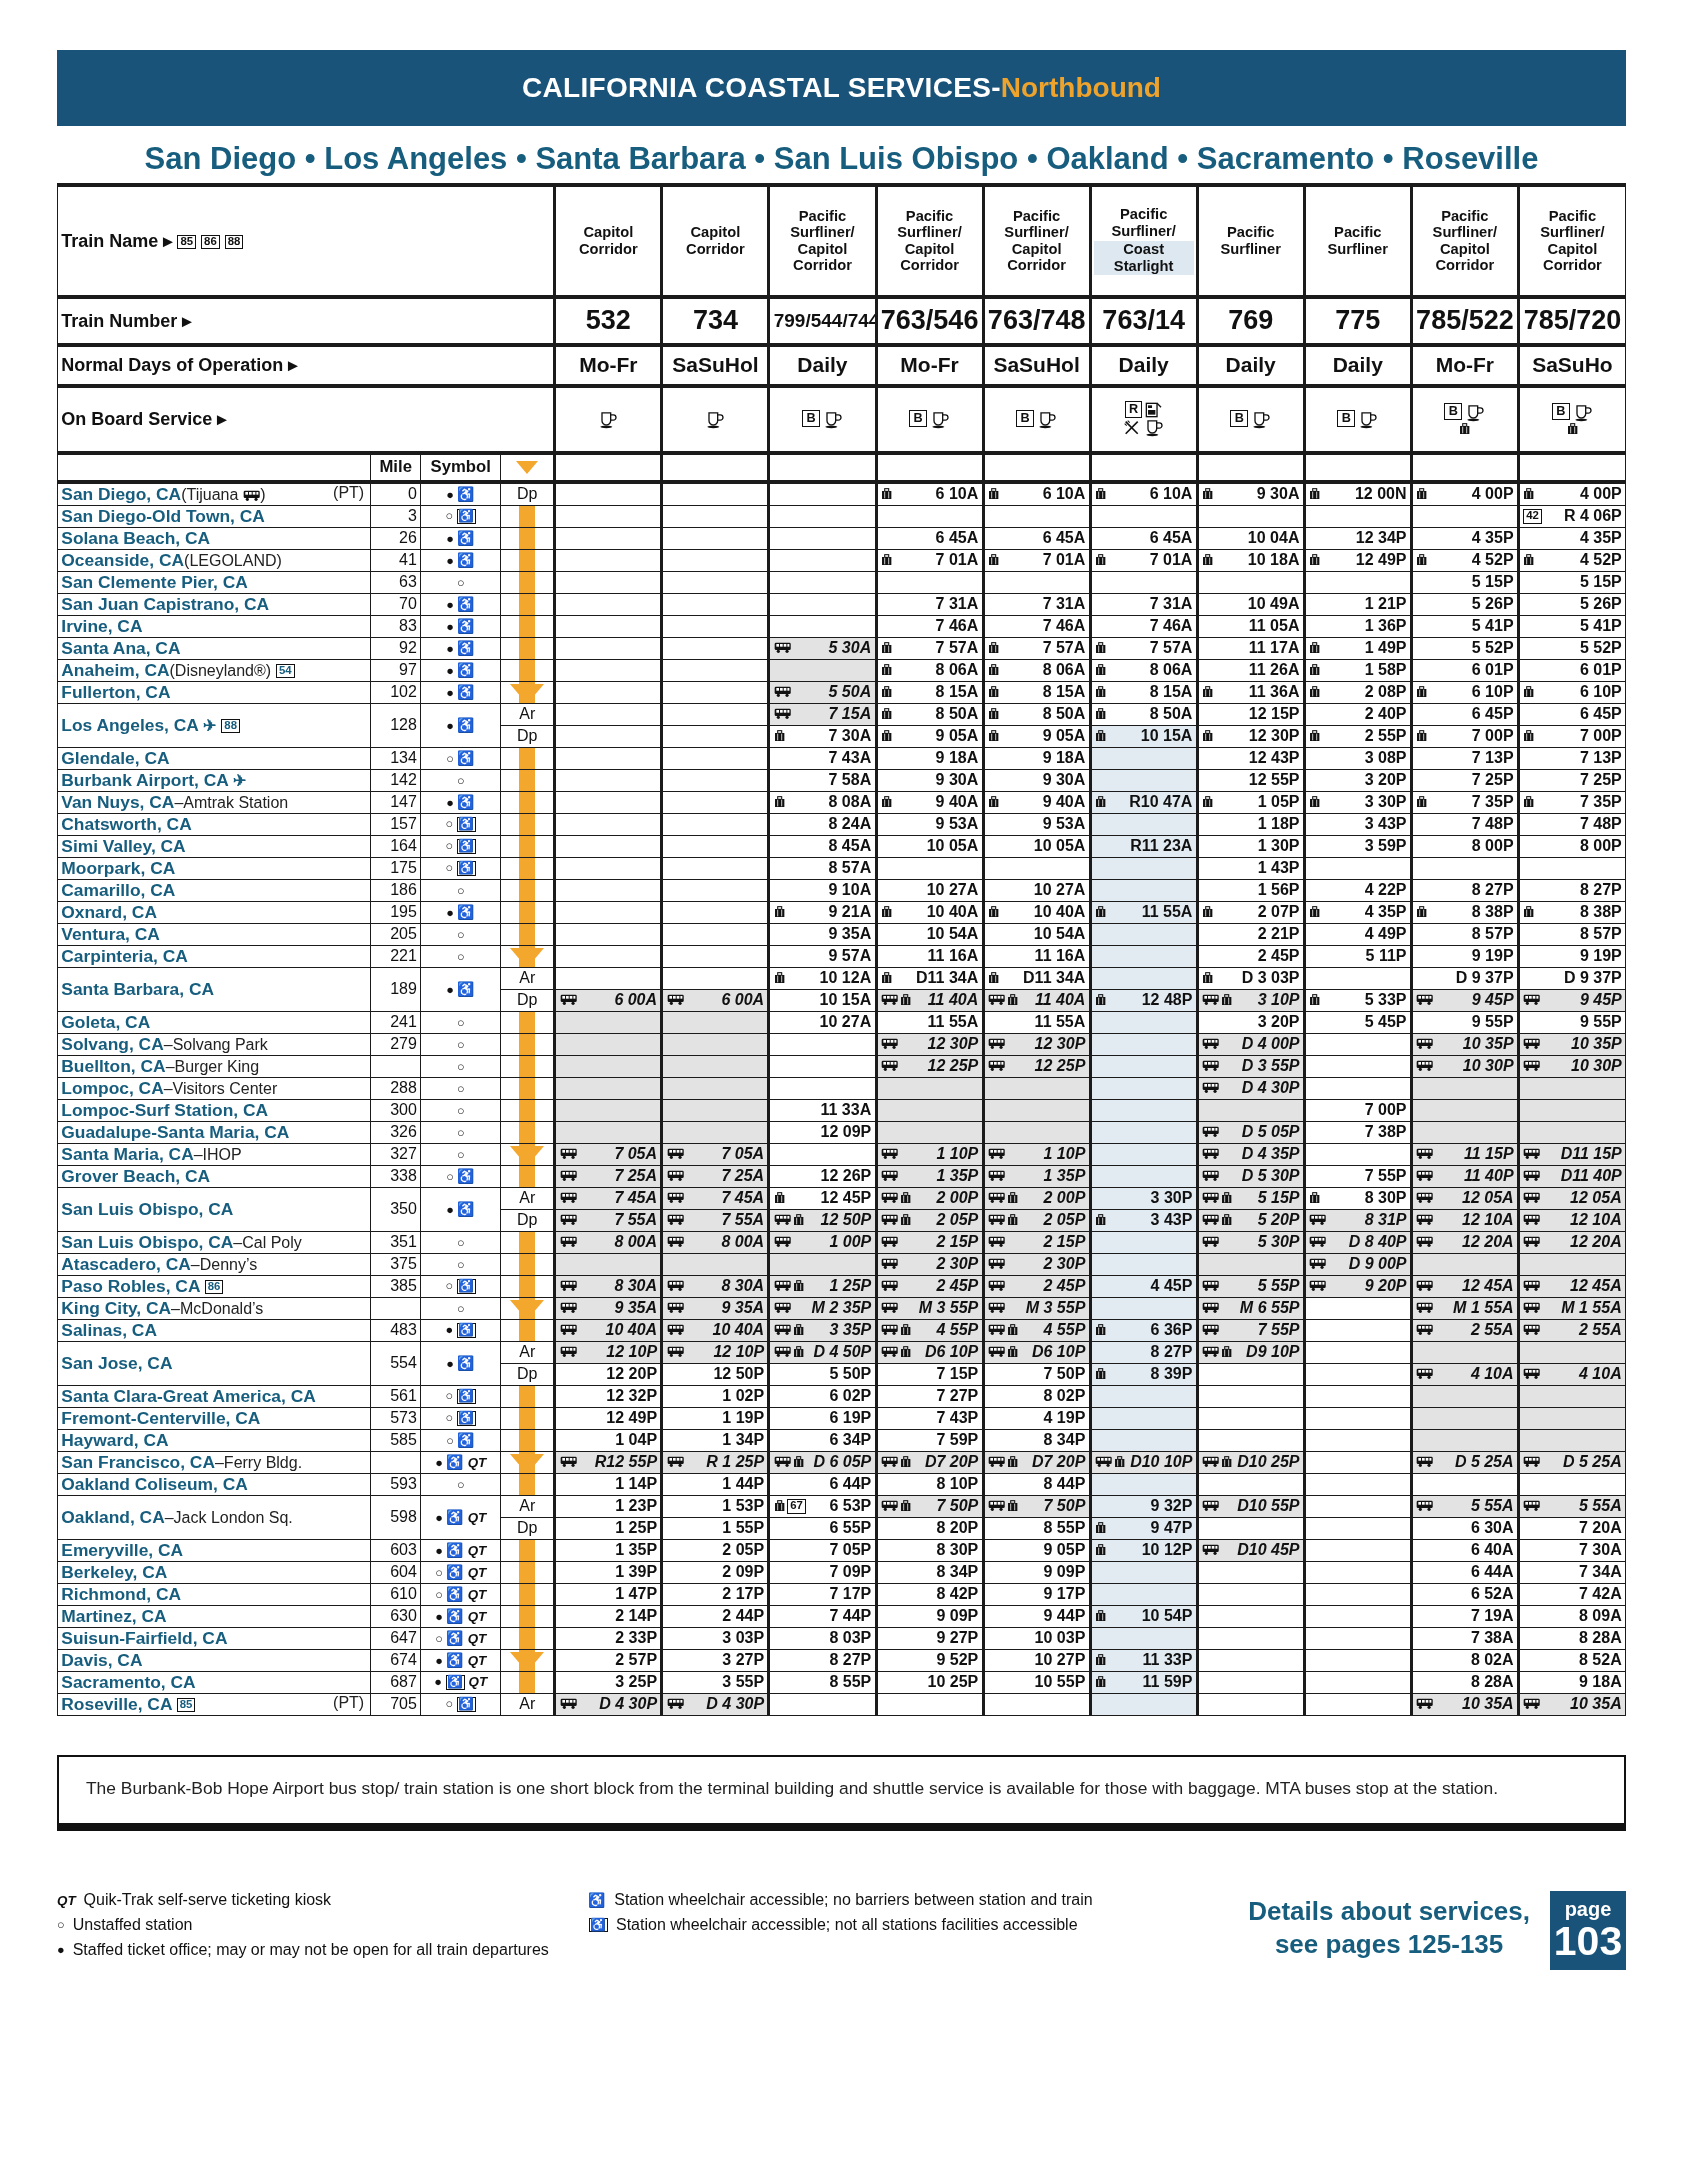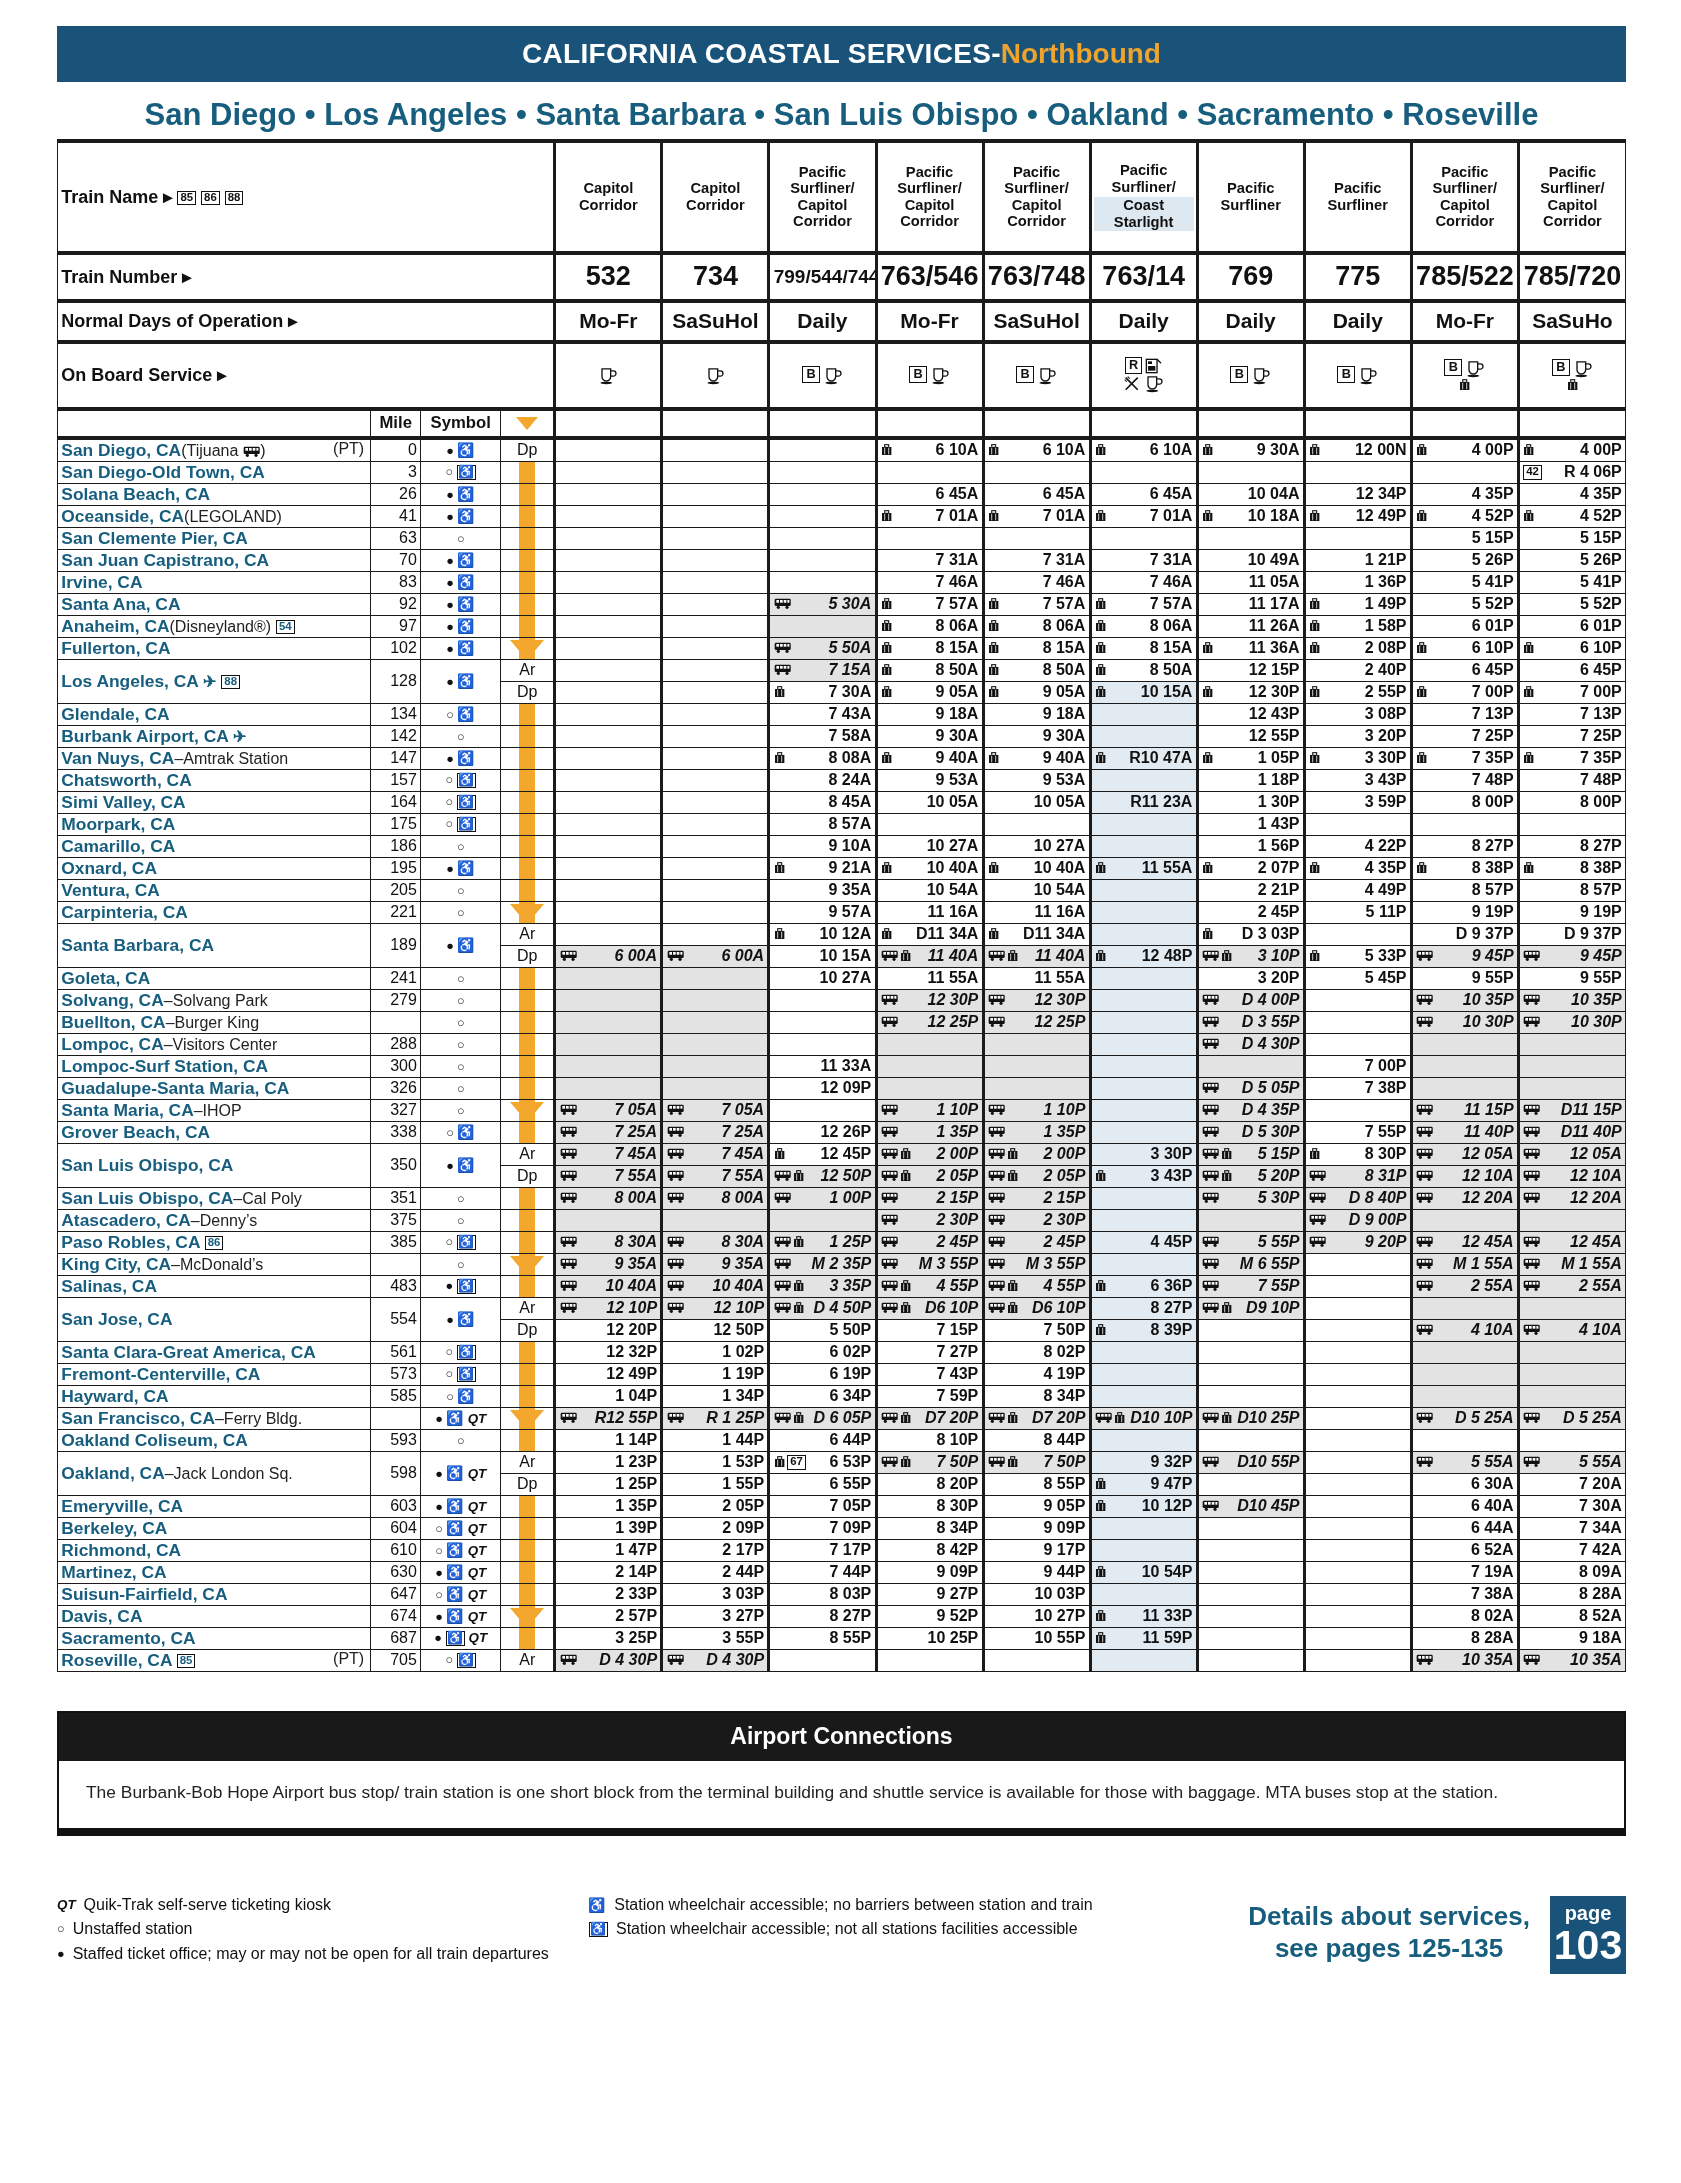--- a/index.html
+++ b/index.html
@@ -1,19 +1,19 @@
 <!DOCTYPE html>
 <html style="font-size:10.7px"><head>
 <meta charset="utf-8">
 <style>
   html,body{margin:0;padding:0;background:#fff;}
   body{width:1681px;height:2183px;position:relative;font-family:"Liberation Sans",sans-serif;color:#111;}
   .page{position:absolute;left:57px;top:0;width:1569px;}
   
-  .titlebar{margin-top:26px;height:56px;background:#1a5379;display:flex;align-items:center;justify-content:center;}
+  .titlebar{margin-top:50px;height:76px;background:#1a5379;display:flex;align-items:center;justify-content:center;}
   .titlebar .t1{color:#fff;font-size:28px;font-weight:bold;letter-spacing:0.3px;}
   .titlebar .t2{color:#eea32d;font-size:28px;font-weight:bold;}
   .subtitle{margin-top:14.7px;margin-bottom:6px;text-align:center;font-size:31px;font-weight:bold;color:#175d7e;}
   
   table.tt{border-collapse:collapse;table-layout:fixed;width:1569px;}
   table.tt td{border:1.3px solid #1b1b1b;padding:0 3.3px;vertical-align:middle;overflow:hidden;white-space:nowrap;}
   table.tt td.vthick{border-left:3.3px solid #1b1b1b;}
   table.tt tr.hsep td{border-top:4.7px solid #1b1b1b;}
   table.tt tr.hbot td{border-bottom:4.7px solid #1b1b1b;}
   td.hlabel{font-size:18px;font-weight:bold;padding-left:5.4px;}
@@ -4649,21 +4649,20 @@
                 </span>
                 <span class="t it">10 35A</span>
               </div>
             </td>
           </tr>
         </tbody>
       </table>
     </div>
 
   <div class="airport">
-    <div class="abar2">Airport Connections</div>
     <div class="cols">
       <div class="col">
         <p>The Burbank-Bob Hope Airport bus stop/ train station is one short block from the terminal building and shuttle service is available for those with baggage. MTA buses stop at the station.</p>
       </div>
     </div>
   </div>
 
   <div class="footer">
     <div class="legend" id="legend">
         <div class="lcol">

